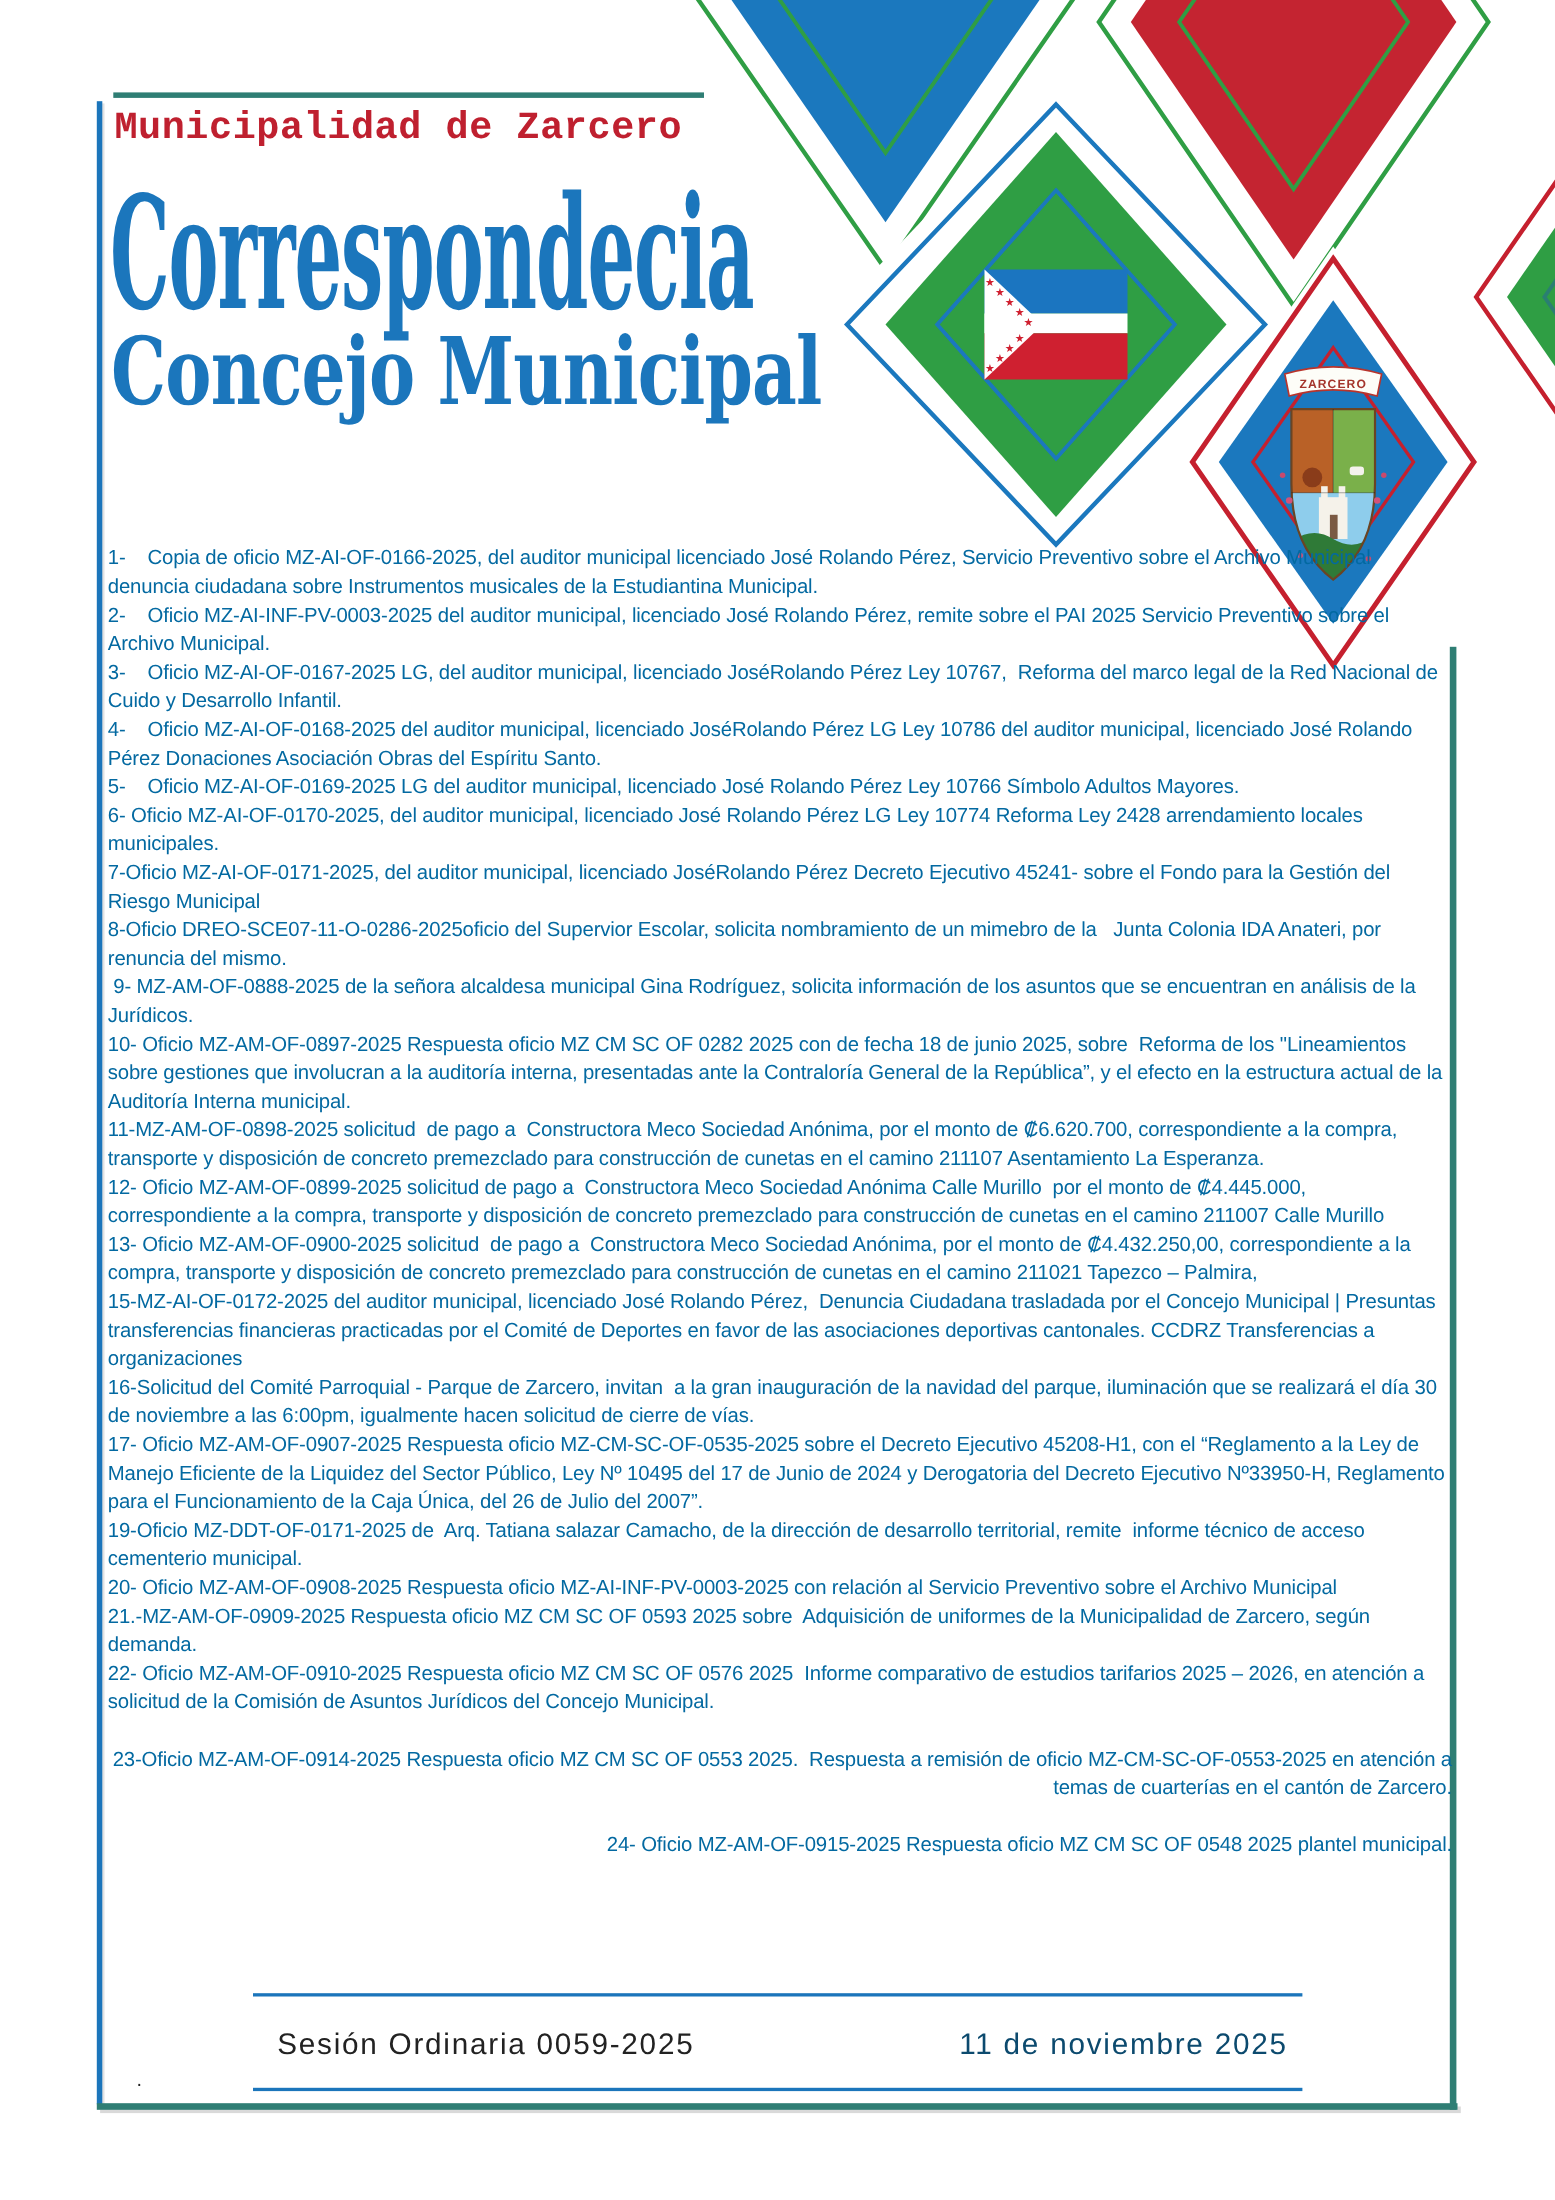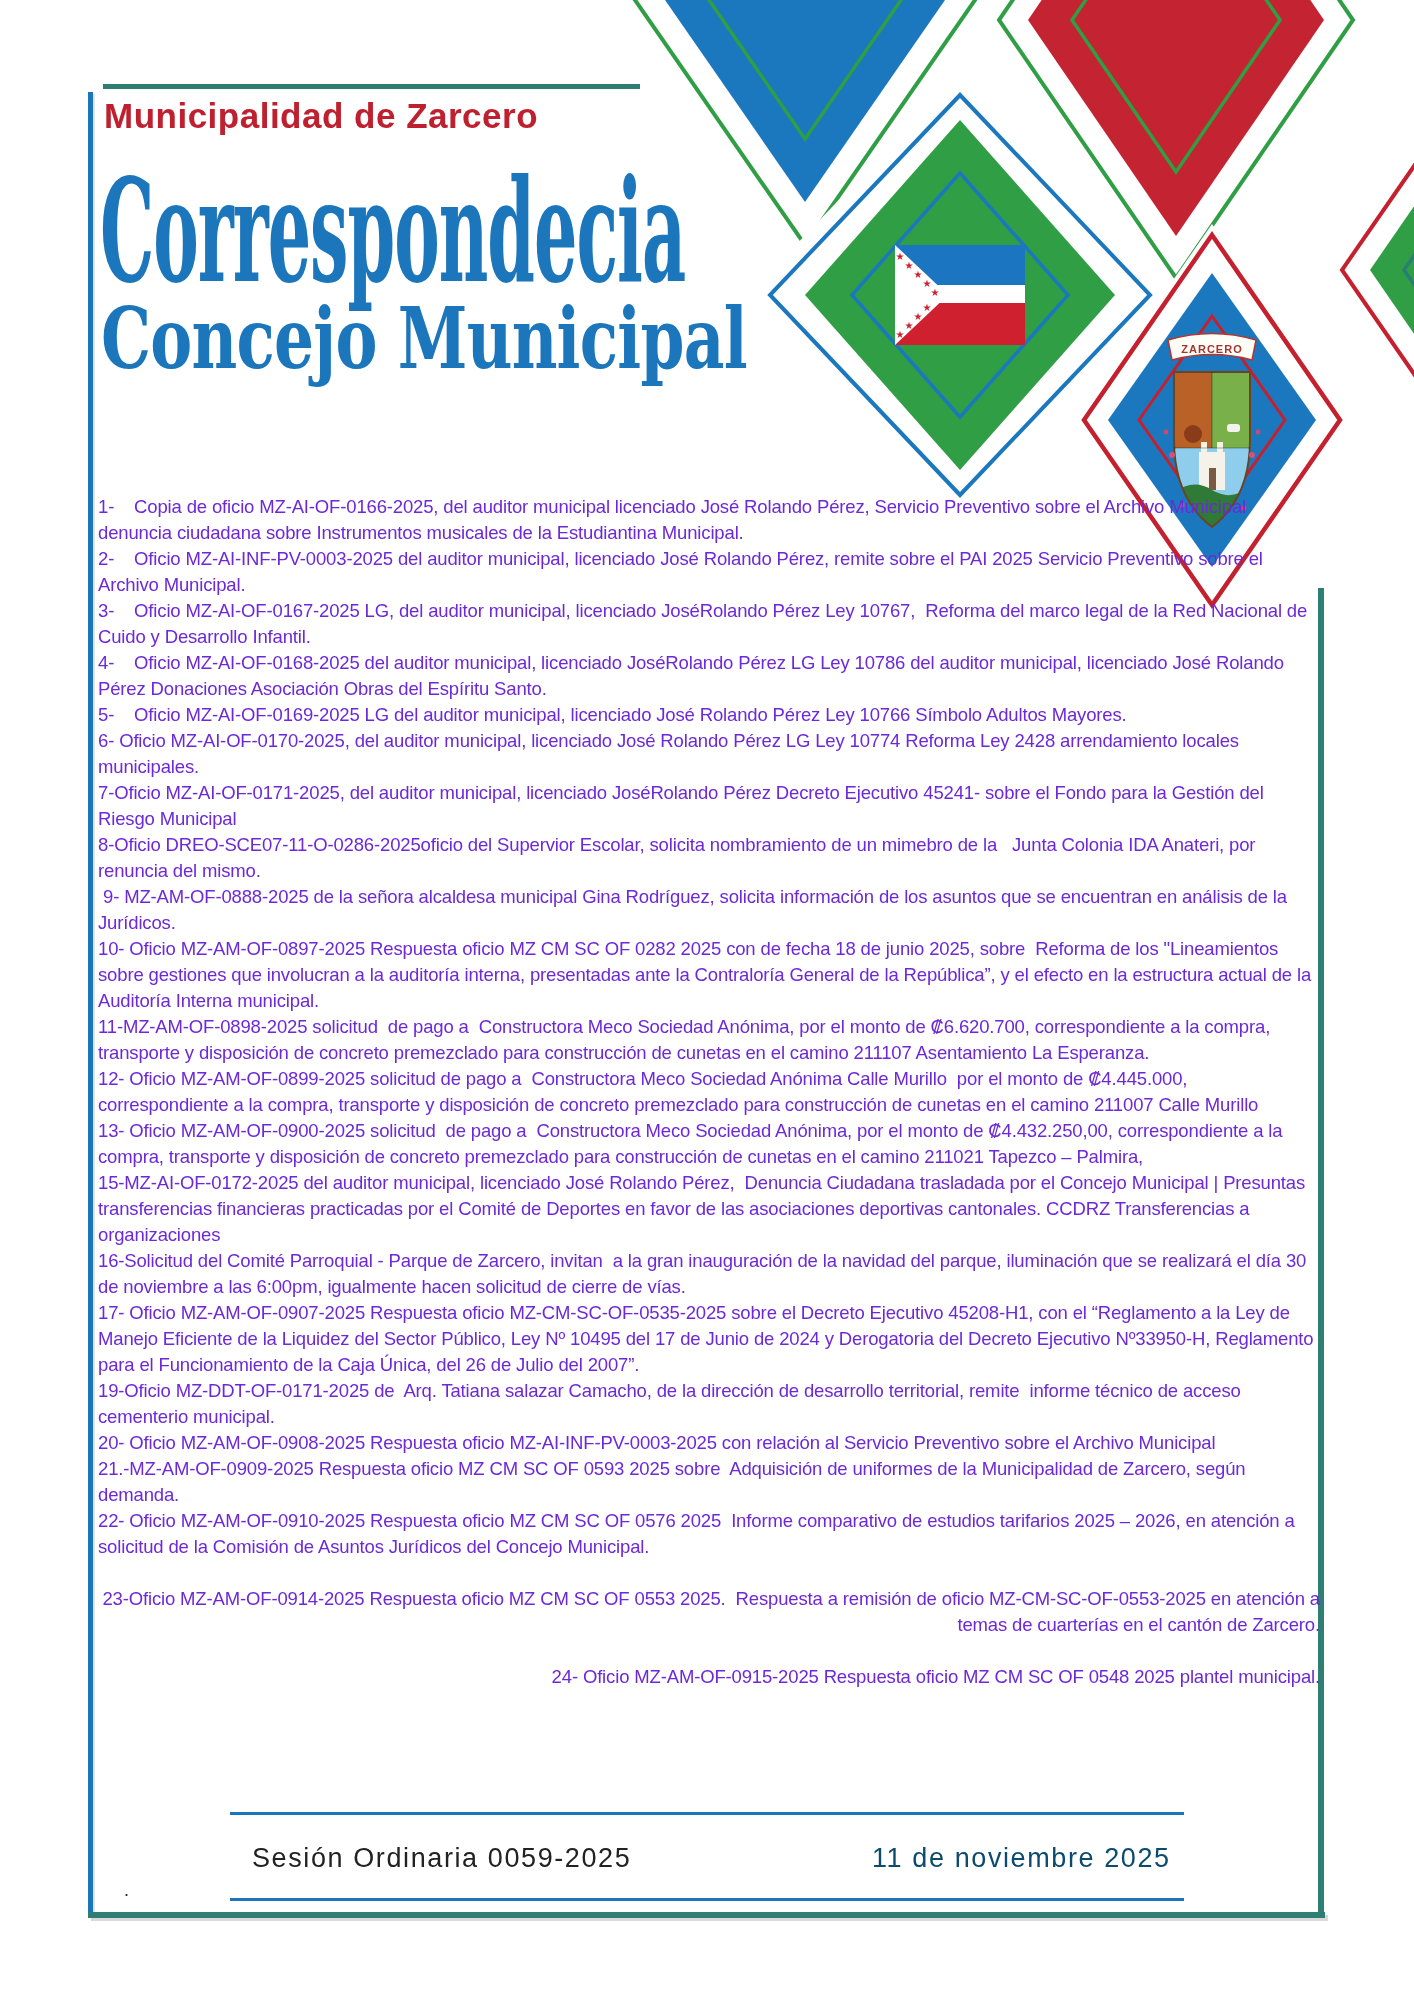--- a/index.html
+++ b/index.html
@@ -5,31 +5,31 @@
   html,body{margin:0;padding:0;background:#ffffff;}
   .page{position:relative;width:1414px;height:2000px;background:#ffffff;overflow:hidden;
         font-family:"Liberation Sans",sans-serif;}
   
   .frame{position:absolute;}
   .frame-top{left:103px;top:84px;width:537px;height:5px;background:#2f7e74;}
   .frame-left{left:88px;top:92px;width:5px;height:1821px;background:#1b75bb;box-shadow:2px 2px 0 rgba(140,140,140,.25);}
   .frame-right{left:1318px;top:588px;width:6px;height:1330px;background:#2f7e74;}
   .frame-bottom{left:88px;top:1912px;width:1237px;height:6px;background:#2f7e74;box-shadow:3px 3px 0 rgba(130,130,130,.3);}
   
-  .org{position:absolute;left:104px;top:96px;font-size:35px;font-weight:700;color:#bf202f;letter-spacing:.5px;}
+  .org{position:absolute;left:104px;top:96px;font-size:35px;font-weight:700;color:#bf202f;letter-spacing:.5px;font-family:Liberation Mono, monospace;}
   .title{position:absolute;left:100px;top:160px;font-family:"DejaVu Serif",serif;font-weight:700;
          font-size:142px;line-height:1;color:#1b76bc;transform:scaleX(.48);transform-origin:0 0;
          white-space:nowrap;letter-spacing:-2px;}
   .subtitle{position:absolute;left:101px;top:296px;font-family:"DejaVu Serif",serif;font-weight:700;
          font-size:85px;line-height:1;color:#1b76bc;transform:scaleX(.74);transform-origin:0 0;
          white-space:nowrap;letter-spacing:-1px;}
   
   .decor{position:absolute;left:500px;top:0;width:914px;height:710px;}
   
-  .body-text{position:absolute;left:98px;top:494px;width:1222px;color:#6d28d9;
+  .body-text{position:absolute;left:98px;top:494px;width:1222px;color:#0369a1;
              font-size:18.5px;line-height:26px;letter-spacing:-.15px;}
   .body-text p{margin:0;white-space:pre-wrap;}
   .body-text p.sp{margin-top:26px;text-align:right;}
   
   .rule{position:absolute;left:230px;width:954px;height:3px;background:#1b75bb;}
   .rule-top{top:1812px;}
   .rule-bottom{top:1898px;}
   .session{position:absolute;left:230px;top:1843px;font-size:27px;color:#222;letter-spacing:1.6px;margin-left:22px;}
   .sdate{position:absolute;left:872px;top:1843px;font-size:27px;color:#0c4a6e;letter-spacing:1.6px;}
   .dot{position:absolute;left:124px;top:1880px;font-size:18px;color:#222;}

